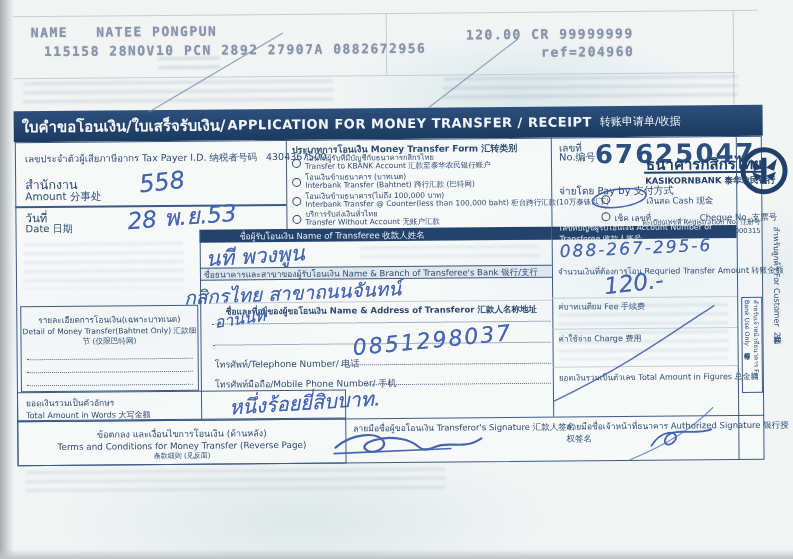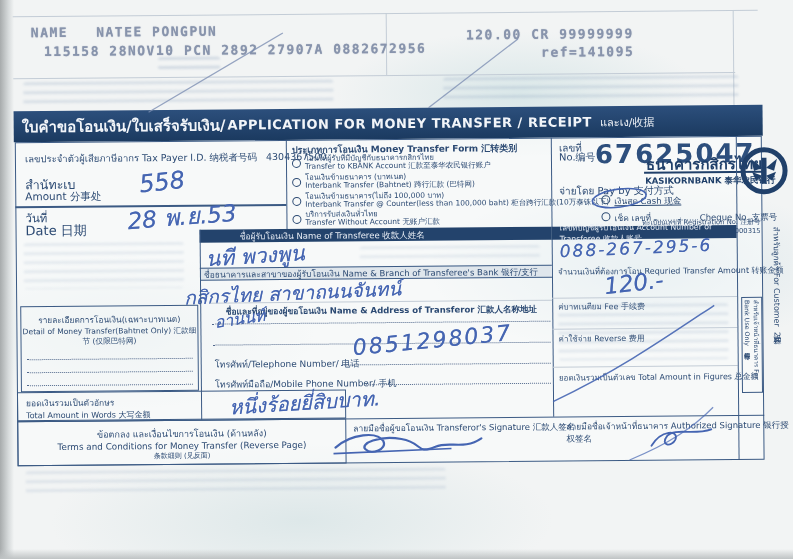--- a/index.html
+++ b/index.html
@@ -52,44 +52,44 @@
     <div class="wash"></div>
 
     <div class="faintline" style="left:15px;top:13px;width:745px;height:1px;"></div>
     <div class="faintline" style="left:15px;top:75px;width:722px;height:1px;"></div>
     <div class="faintline" style="left:388px;top:13px;width:1px;height:62px;"></div>
     <div class="faintline" style="left:735px;top:13px;width:1px;height:95px;"></div>
 
     <div class="typed" style="left:33px;top:22px;">NAME   NATEE PONGPUN</div>
     <div class="typed" style="left:46px;top:41px;">115158 28NOV10 PCN 2892 27907A 0882672956</div>
     <div class="typed" style="left:468px;top:28px;">120.00 CR 99999999</div>
-    <div class="typed" style="left:543px;top:46px;">ref=141095</div>
+    <div class="typed" style="left:543px;top:46px;">ref=204960</div>
 
     <div class="smudge" style="left:160px;top:55px;width:62px;height:13px;opacity:.55;"></div>
     <div class="smudge" style="left:25px;top:79px;width:310px;height:25px;"></div>
     <div class="smudge" style="left:445px;top:78px;width:295px;height:26px;"></div>
 
     <div class="band-title">
       <span class="th">ใบคำขอโอนเงิน/ใบเสร็จรับเงิน/</span>
       <span class="en">APPLICATION  FOR MONEY TRANSFER / RECEIPT</span>
-      <span class="cn">และเง/收据</span>
+      <span class="cn">转账申请单/收据</span>
     </div>
 
     <div class="formbox" style="left:16px;top:139px;width:747px;height:324px;background:rgba(252,253,253,.5);"></div>
 
     <div class="abs lbl" style="left:26px;top:148px;font-size:9.5px;">
       <span>เลขประจำตัวผู้เสียภาษีอากร Tax Payer I.D. 纳税者号码</span>
       <span style="margin-left:6px;">4304367500</span>
     </div>
-    <div class="abs lbl" style="left:26px;top:172px;font-size:12.5px;">สำนัทะเบ</div>
+    <div class="abs lbl" style="left:26px;top:172px;font-size:12.5px;">สำนักงาน</div>
     <div class="abs lbl" style="left:26px;top:187px;font-size:10.5px;">Amount 分事处</div>
     <div class="hand" style="left:140px;top:166px;font-size:24px;transform:rotate(-6deg);">558</div>
     <div class="faintline" style="left:16px;top:203px;width:271px;height:2px;background:#3b5a84;"></div>
     <div class="abs lbl" style="left:26px;top:206px;font-size:11.5px;">วันที่</div>
-    <div class="abs lbl" style="left:26px;top:219px;font-size:13px;text-align:right;">Date 日期</div>
+    <div class="abs lbl" style="left:26px;top:219px;font-size:10px;text-align:right;">Date 日期</div>
     <div class="hand" style="left:128px;top:197px;font-size:23px;transform:rotate(-4deg);">28 พ.ย.53</div>
     <div class="faintline" style="left:287px;top:139px;width:1px;height:89px;background:#3b5a84;"></div>
 
     <div class="abs lbl" style="left:293px;top:142px;font-size:9px;font-weight:bold;">ประเภทการโอนเงิน Money Transfer Form 汇转类别</div>
     <div class="radio" style="left:293px;top:158px;"></div>
     <div class="abs lbl" style="left:306px;top:154px;font-size:7.5px;line-height:8px;">
       <div>โอนให้ผู้รับที่มีบัญชีกับธนาคารกสิกรไทย</div>
       <div>Transfer to KBANK Account 汇款至泰华农民银行账户</div>
     </div>
     <div class="radio" style="left:293px;top:177px;"></div>
@@ -120,21 +120,21 @@
     <svg class="abs" style="left:740px;top:149px;" width="50" height="50" viewBox="0 0 50 50">
       <circle cx="25" cy="25" r="21" fill="none" stroke="#20406a" stroke-width="5"></circle>
       <rect x="22.5" y="12" width="5" height="26" fill="#20406a"></rect>
       <polygon points="27,22 38,13 35,25" fill="#20406a"></polygon>
       <polygon points="27,30 37,26 33,35" fill="#20406a"></polygon>
       <polygon points="23,22 12,13 15,25" fill="#20406a"></polygon>
       <polygon points="23,30 13,26 17,35" fill="#20406a"></polygon>
     </svg>
     <div class="abs lbl" style="left:560px;top:185px;font-size:10px;">จ่ายโดย Pay by 支付方式</div>
     <div class="radio" style="left:602px;top:197px;"></div>
-    <div class="abs lbl" style="left:615px;top:196px;font-size:8.5px;text-decoration:underline;">เงินสด Cash 现金</div>
+    <div class="abs lbl" style="left:647px;top:196px;font-size:8.5px;">เงินสด Cash 现金</div>
     <div class="radio" style="left:602px;top:214px;"></div>
     <div class="abs lbl" style="left:615px;top:213px;font-size:8.5px;">เช็ค เลขที่ ................ Cheque No. 支票号</div>
     <div class="abs lbl" style="left:625px;top:219px;width:136px;font-size:6.8px;text-align:right;">ทะเบียนเลขที่ Registration No. 注册号 0107536000315</div>
 
     <div class="navyband" style="left:200px;top:228px;width:352px;height:13px;padding-left:40px;font-size:8.5px;">
       <span>ชื่อผู้รับโอนเงิน Name of Transferee 收款人姓名</span>
     </div>
     <div class="navyband" style="left:552px;top:228px;width:185px;height:13px;padding-left:8px;font-size:7.8px;">
       <span>เลขที่บัญชีผู้รับโอนเงิน Account Number of Transferee 收款人账号</span>
     </div>
@@ -170,21 +170,21 @@
       <div class="lbl" style="font-size:8.5px;margin:3px 0 0 8px;">ยอดเงินรวมเป็นตัวอักษร</div>
       <div class="lbl" style="font-size:8px;margin-left:8px;">Total Amount in Words 大写金额</div>
     </div>
     <div class="hand" style="left:228px;top:386px;font-size:20px;transform:rotate(-3deg);">หนึ่งร้อยยี่สิบบาท.</div>
 
     <div class="abs lbl" style="left:558px;top:267px;font-size:8px;">จำนวนเงินที่ต้องการโอน Requried Transfer Amount 转账金额</div>
     <div class="hand" style="left:604px;top:272px;font-size:23px;transform:rotate(-6deg);">120.-</div>
     <div class="faintline" style="left:552px;top:299px;width:185px;height:1px;"></div>
     <div class="abs lbl" style="left:558px;top:302px;font-size:8px;">ค่บาทเนตียม Fee 手续费</div>
     <div class="faintline" style="left:552px;top:330px;width:185px;height:1px;"></div>
-    <div class="abs lbl" style="left:558px;top:334px;font-size:8px;">ค่าใช้จ่าย Reverse 费用</div>
+    <div class="abs lbl" style="left:558px;top:334px;font-size:8px;">ค่าใช้จ่าย Charge 费用</div>
     <div class="faintline" style="left:552px;top:368px;width:185px;height:1px;"></div>
     <div class="abs lbl" style="left:558px;top:373px;font-size:8px;">ยอดเงินรวมเป็นตัวเลข Total Amount in Figures 总金额</div>
     <div class="faintline" style="left:737px;top:139px;width:1px;height:324px;background:#3b5a84;"></div>
 
     <div class="formbox" style="left:741px;top:300px;width:21px;height:96px;">
       <div class="vtext lbl" style="font-size:6.3px;margin:2px auto 0 auto;height:92px;line-height:9px;">สำหรับเจ้าหน้าที่ธนาคาร For Bank Use Only 银行专用</div>
     </div>
 
     <div class="abs vtext lbl" style="left:770px;top:230px;height:230px;font-size:8px;">สำหรับลูกค้า For Customer 客户联 2</div>
 

